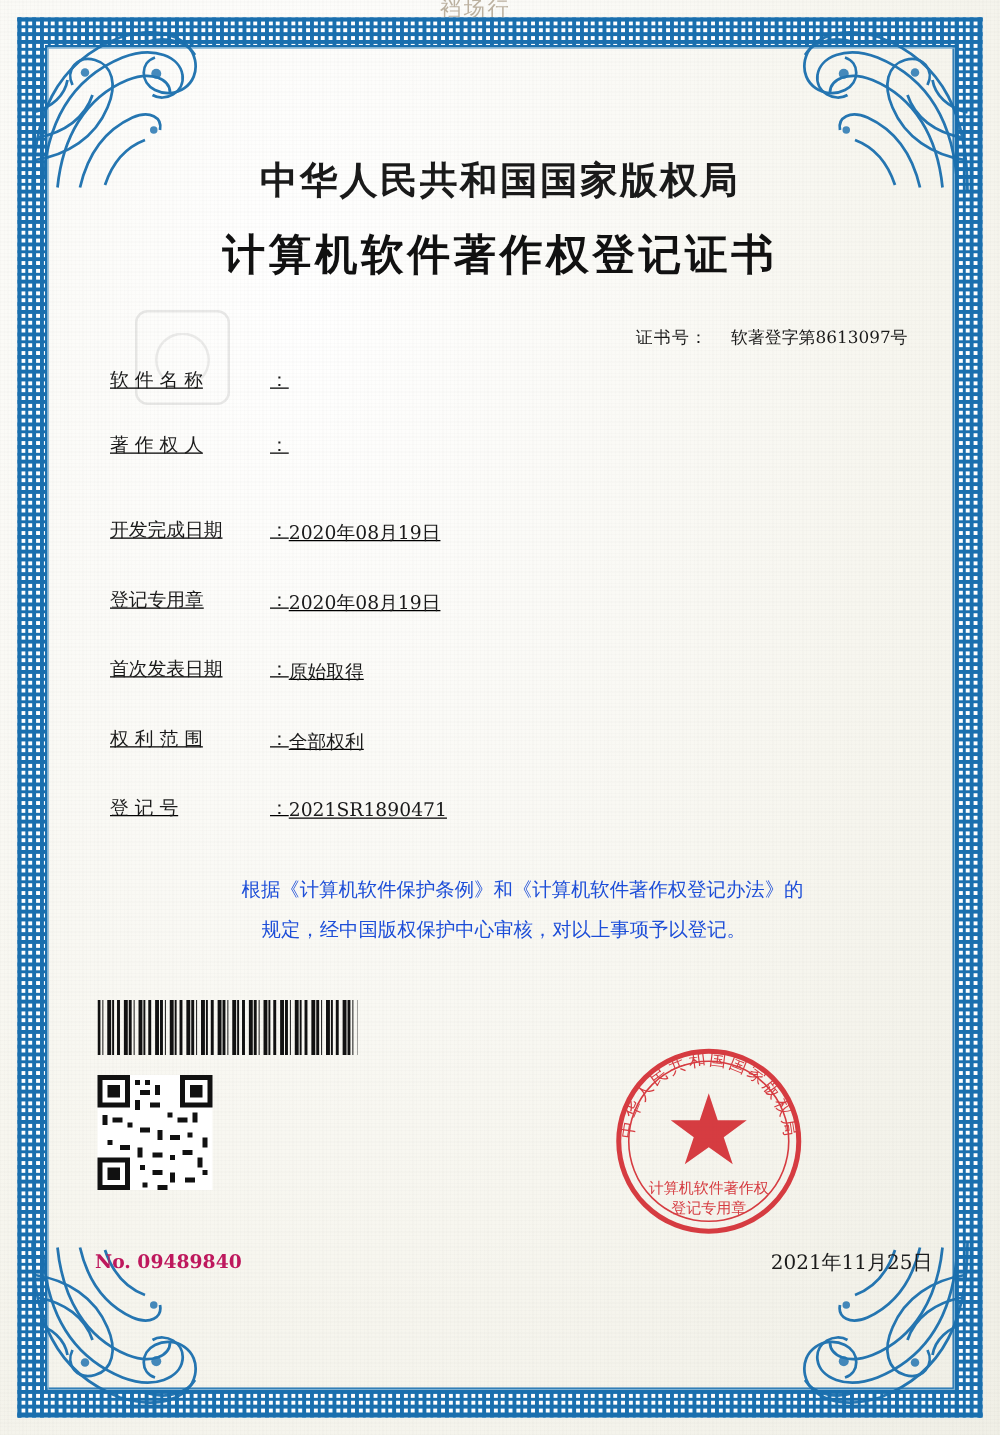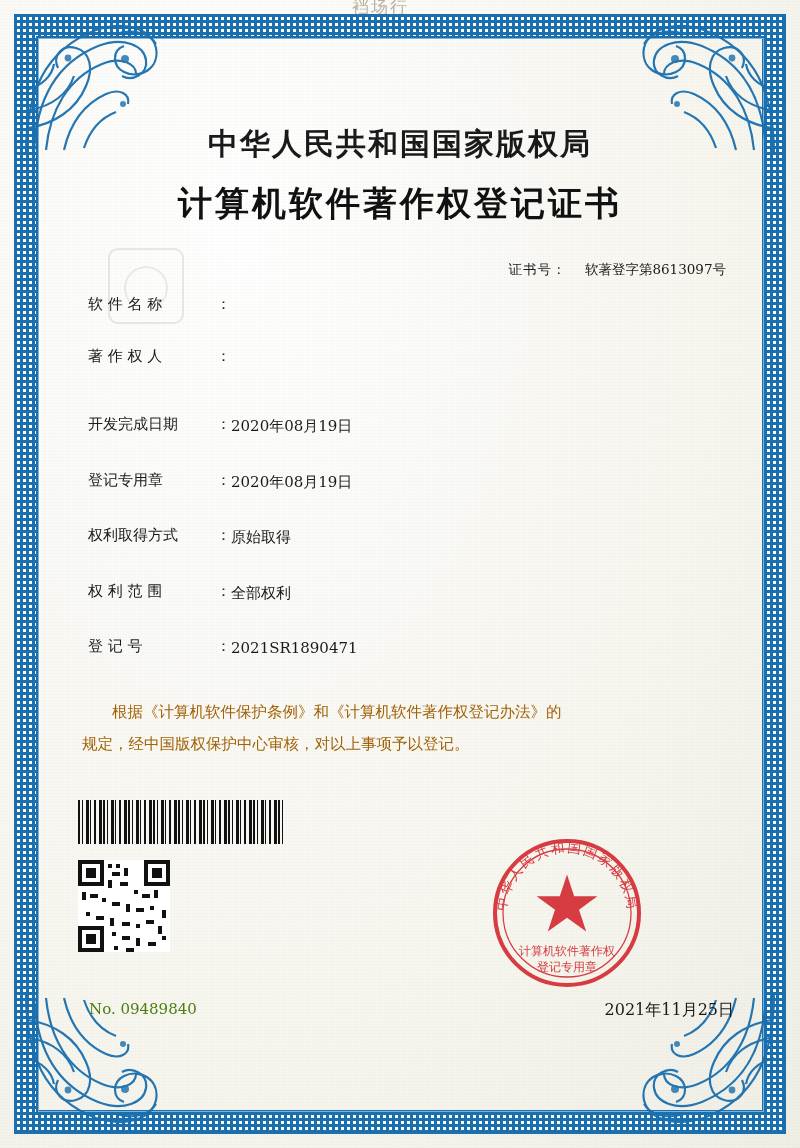--- a/index.html
+++ b/index.html
@@ -119,20 +119,21 @@
     font-size: 13.5px;
     color: #1a1a1a;
     font-family: "DejaVu Serif", serif;
   }
   .cert-no .lbl { letter-spacing: 1px; }
   .cert-no .val { margin-left: 14px; }
 
   .fields {
     margin-top: 16px;
     padding-left: 28px;
+    text-decoration: underline;
   }
   .field-row {
     display: flex;
     align-items: flex-start;
     margin-bottom: 15px;
   }
   .field-label {
     width: 128px;
     flex: 0 0 128px;
     font-size: 15px;
@@ -154,22 +155,23 @@
   .field-value .line2 { display: block; font-family: "DejaVu Sans Mono", monospace; font-size:14px; }
 
   .gap-lg { height: 34px; }
   .gap-md { height: 18px; }
 
   .statement {
     margin-top: 36px;
     padding: 0 16px 0 22px;
     font-size: 15.5px;
     line-height: 2.1;
-    color: #a16207;
-    font-family: "DejaVu Serif", serif;
+    color: #1d4ed8;
+    font-family: "DejaVu Serif", serif;
+    text-align: center;
   }
   .statement .indent { text-indent: 30px; }
 
   
   .codes {
     position: absolute;
     left: 78px;
     top: 800px;
   }
   .barcode {
@@ -189,30 +191,31 @@
     margin-top: 16px;
     width: 92px;
     height: 92px;
     position: relative;
     background: #fff;
   }
   .qr .cell { position: absolute; background: #111; }
 
   .no-text {
     position: absolute;
-    left: 89px;
+    left: 76px;
     top: 1000px;
     font-size: 15px;
-    color: #4d7c0f;
-    font-family: "DejaVu Serif", serif;
+    color: #be185d;
+    font-family: "DejaVu Serif", serif;
+    font-weight: bold;
   }
 
   .date-text {
     position: absolute;
-    right: 66px;
+    right: 54px;
     top: 1000px;
     font-size: 16px;
     color: #1a1a1a;
     font-family: "DejaVu Serif", serif;
   }
 
   
   .seal {
     position: absolute;
     left: 487px;
@@ -405,21 +408,21 @@
         <div class="field-label">登记专用章</div>
         <div class="field-colon">：</div>
         <div class="field-value">
           <span>2020年08月19日</span>
         </div>
       </div>
 
       <div class="gap-md"></div>
 
       <div class="field-row">
-        <div class="field-label">权利取得方式</div>
+        <div class="field-label">首次发表日期</div>
         <div class="field-colon">：</div>
         <div class="field-value">
           <span>原始取得</span>
         </div>
       </div>
 
       <div class="gap-md"></div>
 
       <div class="field-row">
         <div class="field-label">权 利 范 围</div>

